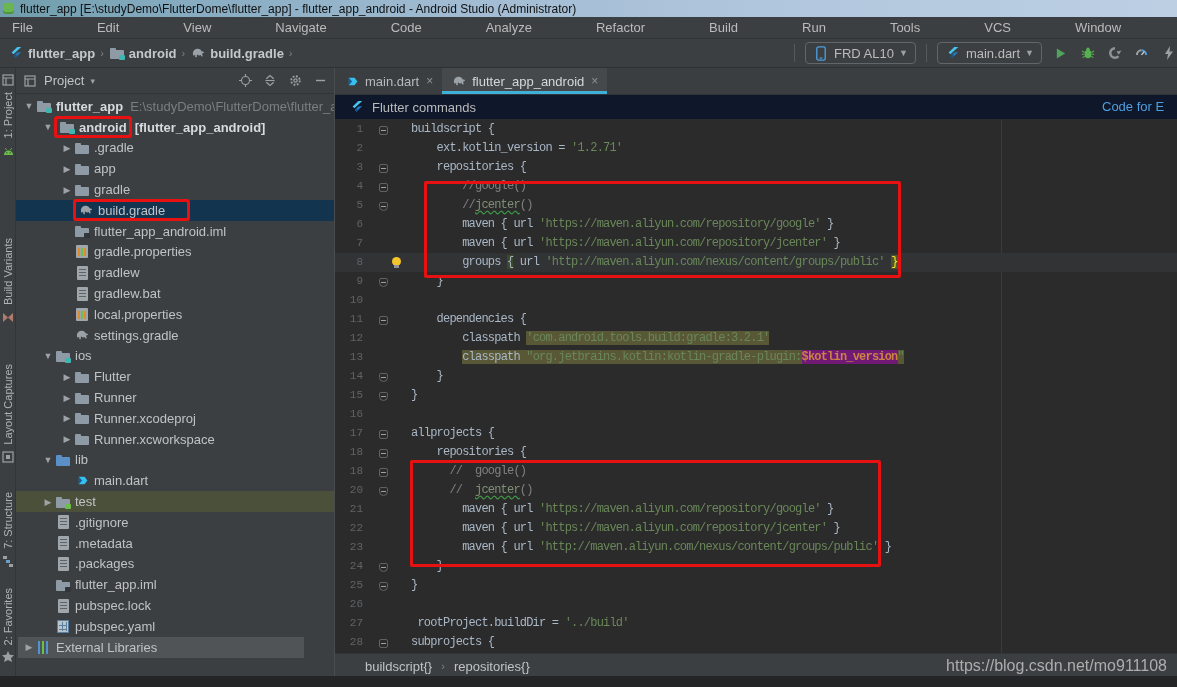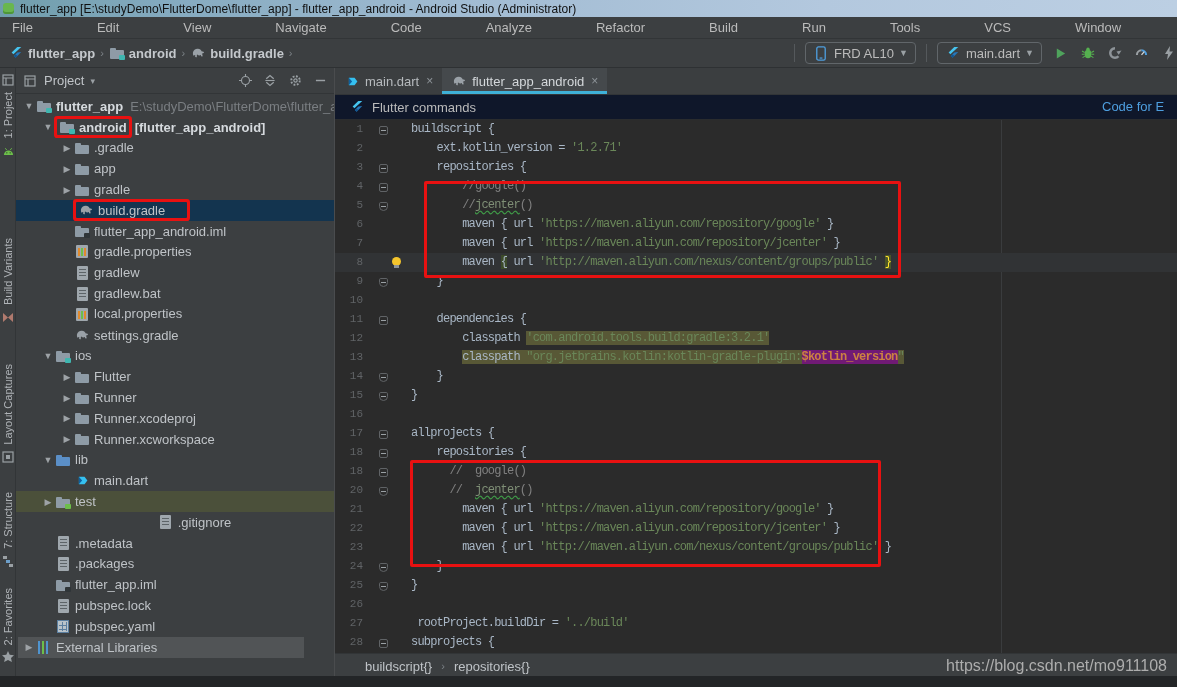--- a/index.html
+++ b/index.html
@@ -408,21 +408,21 @@
           <span class="chev"></span>
           <span style="display: inline-flex; align-items: center;">
             <span class="ico">
               <span class="filedoc"></span>
             </span>
             <span class="tlabel">gradlew.bat</span>
           </span>
         </div>
         <div class="trow" style="padding-left: 44px;">
           <span class="chev"></span>
-          <span style="display: inline-flex; align-items: flex-start;">
+          <span style="display: inline-flex; align-items: center;">
             <span class="ico">
               <span class="propbars"></span>
             </span>
             <span class="tlabel">local.properties</span>
           </span>
         </div>
         <div class="trow" style="padding-left: 44px;">
           <span class="chev"></span>
           <span style="display: inline-flex; align-items: center;">
             <span class="ico">
@@ -505,21 +505,21 @@
           <span class="chev">▶</span>
           <span style="display: inline-flex; align-items: center;">
             <span class="ico">
               <span class="folder">
                 <span class="badge green"></span>
               </span>
             </span>
             <span class="tlabel">test</span>
           </span>
         </div>
-        <div class="trow" style="padding-left: 25px; justify-content: center;">
+        <div class="trow" style="padding-left: 25px;">
           <span class="chev"></span>
           <span style="display: inline-flex; align-items: center;">
             <span class="ico">
               <span class="filedoc"></span>
             </span>
             <span class="tlabel">.gitignore</span>
           </span>
         </div>
         <div class="trow" style="padding-left: 25px;">
           <span class="chev"></span>
@@ -617,21 +617,21 @@
     </div>
     <div class="codearea" id="codearea">
       <div class="margin-guide"></div>
     <div class="cl"><span class="ln">1</span><span class="foldc"><span class="fm"></span></span><span class="tok-p">buildscript {</span></div>
         <div class="cl"><span class="ln">2</span><span class="foldc"></span><span class="tok-p">    ext.kotlin_version = </span><span class="tok-s">'1.2.71'</span></div>
         <div class="cl"><span class="ln">3</span><span class="foldc"><span class="fm"></span></span><span class="tok-p">    repositories {</span></div>
         <div class="cl"><span class="ln">4</span><span class="foldc"><span class="fm"></span></span><span class="tok-c">        //google()</span></div>
         <div class="cl"><span class="ln">5</span><span class="foldc"><span class="fm end"></span></span><span class="tok-c">        //</span><span class="tok-cw">jcenter</span><span class="tok-c">()</span></div>
         <div class="cl"><span class="ln">6</span><span class="foldc"></span><span class="tok-p">        maven { url </span><span class="tok-s">'https://maven.aliyun.com/repository/google'</span><span class="tok-p"> }</span></div>
         <div class="cl"><span class="ln">7</span><span class="foldc"></span><span class="tok-p">        maven { url </span><span class="tok-s">'https://maven.aliyun.com/repository/jcenter'</span><span class="tok-p"> }</span></div>
-        <div class="cl current"><span class="ln">8</span><span class="foldc"></span><span class="bulb"></span><span class="tok-p">        maven </span><span class="tok-bo">{</span><span class="tok-p"> url </span><span class="tok-s">'http://maven.aliyun.com/nexus/content/groups/public'</span><span class="tok-p"> </span><span class="tok-bc">}</span></div>
+        <div class="cl current"><span class="ln">8</span><span class="foldc"></span><span class="bulb"></span><span class="tok-p">        groups </span><span class="tok-bo">{</span><span class="tok-p"> url </span><span class="tok-s">'http://maven.aliyun.com/nexus/content/groups/public'</span><span class="tok-p"> </span><span class="tok-bc">}</span></div>
         <div class="cl"><span class="ln">9</span><span class="foldc"><span class="fm end"></span></span><span class="tok-p">    }</span></div>
         <div class="cl"><span class="ln">10</span><span class="foldc"></span></div>
         <div class="cl"><span class="ln">11</span><span class="foldc"><span class="fm"></span></span><span class="tok-p">    dependencies {</span></div>
         <div class="cl"><span class="ln">12</span><span class="foldc"></span><span class="tok-p">        classpath </span><span class="tok-sh">'com.android.tools.build:gradle:3.2.1'</span></div>
         <div class="cl"><span class="ln">13</span><span class="foldc"></span><span class="tok-p">        </span><span class="tok-ph">classpath </span><span class="tok-sh">"org.jetbrains.kotlin:kotlin-gradle-plugin:</span><span class="tok-vh">$kotlin_version</span><span class="tok-sh">"</span></div>
         <div class="cl"><span class="ln">14</span><span class="foldc"><span class="fm end"></span></span><span class="tok-p">    }</span></div>
         <div class="cl"><span class="ln">15</span><span class="foldc"><span class="fm end"></span></span><span class="tok-p">}</span></div>
         <div class="cl"><span class="ln">16</span><span class="foldc"></span></div>
         <div class="cl"><span class="ln">17</span><span class="foldc"><span class="fm"></span></span><span class="tok-p">allprojects {</span></div>
         <div class="cl"><span class="ln">18</span><span class="foldc"><span class="fm"></span></span><span class="tok-p">    repositories {</span></div>

